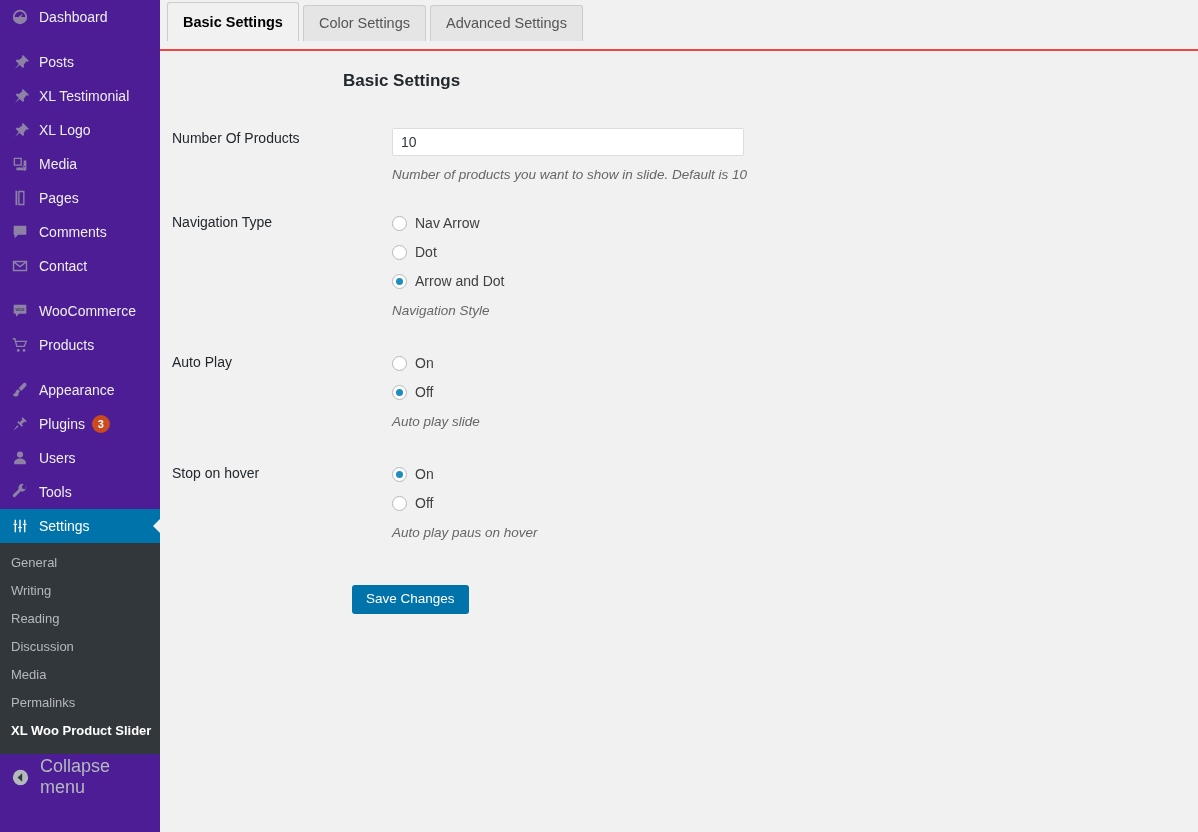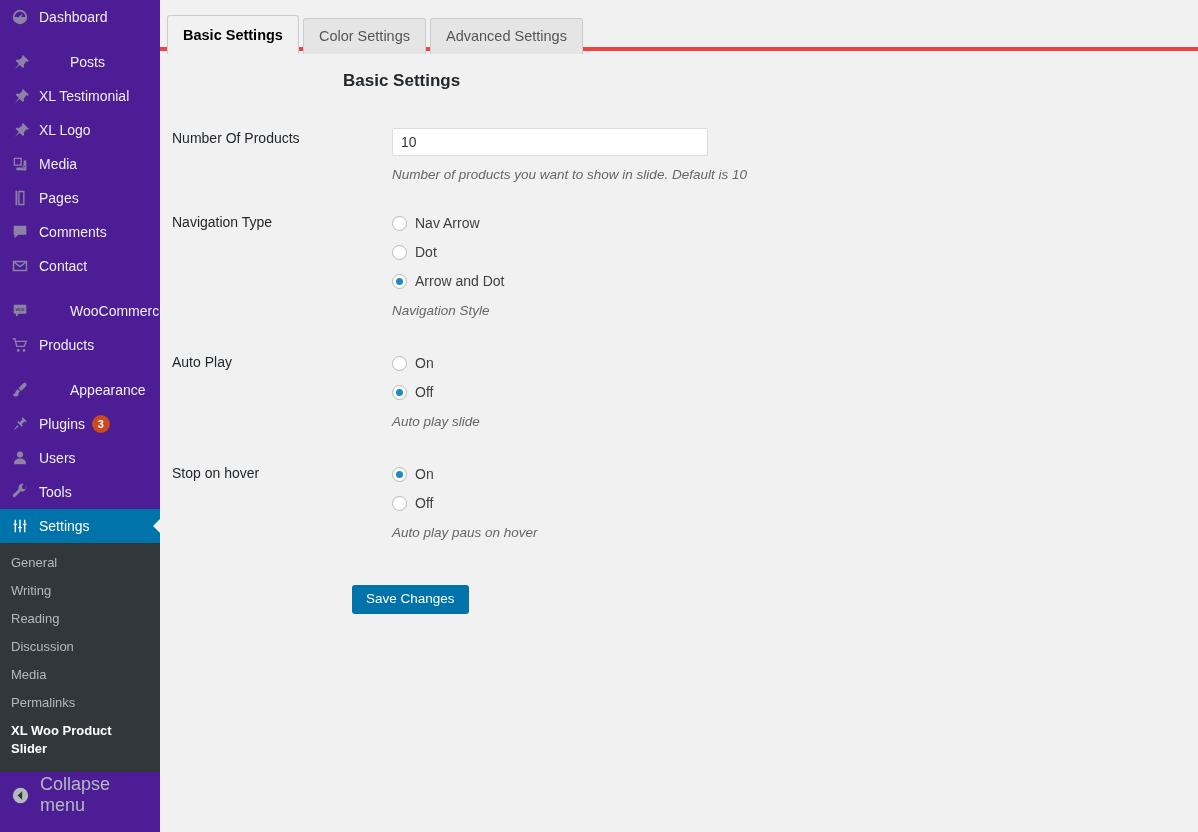--- a/index.html
+++ b/index.html
@@ -30,21 +30,21 @@
     cursor: pointer;
   }
   .menu-item .mi-icon {
     width: 20px; min-width: 20px; height: 20px;
     margin-right: 9px;
     display: flex; align-items: center; justify-content: center;
     opacity: .72;
   }
   .menu-item .mi-icon svg { display: block; }
   .menu-item .mi-label { white-space: nowrap; }
-  .menu-item.sep-top { margin-top: 11px; gap: 31px; }
+  .menu-item.sep-top { margin-top: 11px; }
 
   .menu-item.current {
     background: #0073aa;
     color: #fff;
     font-weight: 400;
   }
   .menu-item.current .mi-icon { opacity: 1; }
   .menu-item.current::after {
     content: "";
     position: absolute; right: -1px; top: 50%;
@@ -74,21 +74,21 @@
     display: block;
     padding: 5px 0 5px 11px;
     color: #b4b9be;
     font-size: 13px;
     line-height: 18px;
     cursor: pointer;
   }
   .submenu-item.current {
     color: #fff;
     font-weight: bold;
-    padding-right: 22px;
+    padding-right: 4px;
   }
 
   .collapse-row {
     display: flex; align-items: center;
     height: 34px;
     margin-top: 6px;
     padding-left: 11px;
     color: #b4b9be;
     font-size: 18px;
     cursor: pointer;
@@ -104,22 +104,22 @@
     height: 832px;
     background: #f1f1f1;
     position: relative;
     overflow: hidden;
   }
 
   .tabbar {
     position: relative;
     height: 51px;
     padding-left: 7px;
-    padding-top: 15px;
-    border-bottom: 4px solid #ef4444;
+    padding-top: 2px;
+    border-bottom: 2px solid #ef4444;
     white-space: nowrap;
   }
   .tab {
     display: inline-block;
     vertical-align: bottom;
     padding: 8px 15px 9px 15px;
     margin-right: 4px;
     font-size: 14.5px;
     line-height: 18px;
     color: #555;
@@ -167,21 +167,21 @@
     width: 232px; min-width: 232px;
     padding-left: 12px;
     font-size: 14px;
     font-weight: normal;
     color: #23282d;
     line-height: 20px;
   }
   .row-field { flex: 1; }
 
   .text-input {
-    width: 316px; height: 28px;
+    width: 352px; height: 28px;
     padding: 3px 8px;
     font-family: "Liberation Sans", sans-serif;
     font-size: 14px;
     color: #32373c;
     background: #fff;
     border: 1px solid #ddd;
     border-radius: 2px;
     outline: none;
   }
   .desc {

